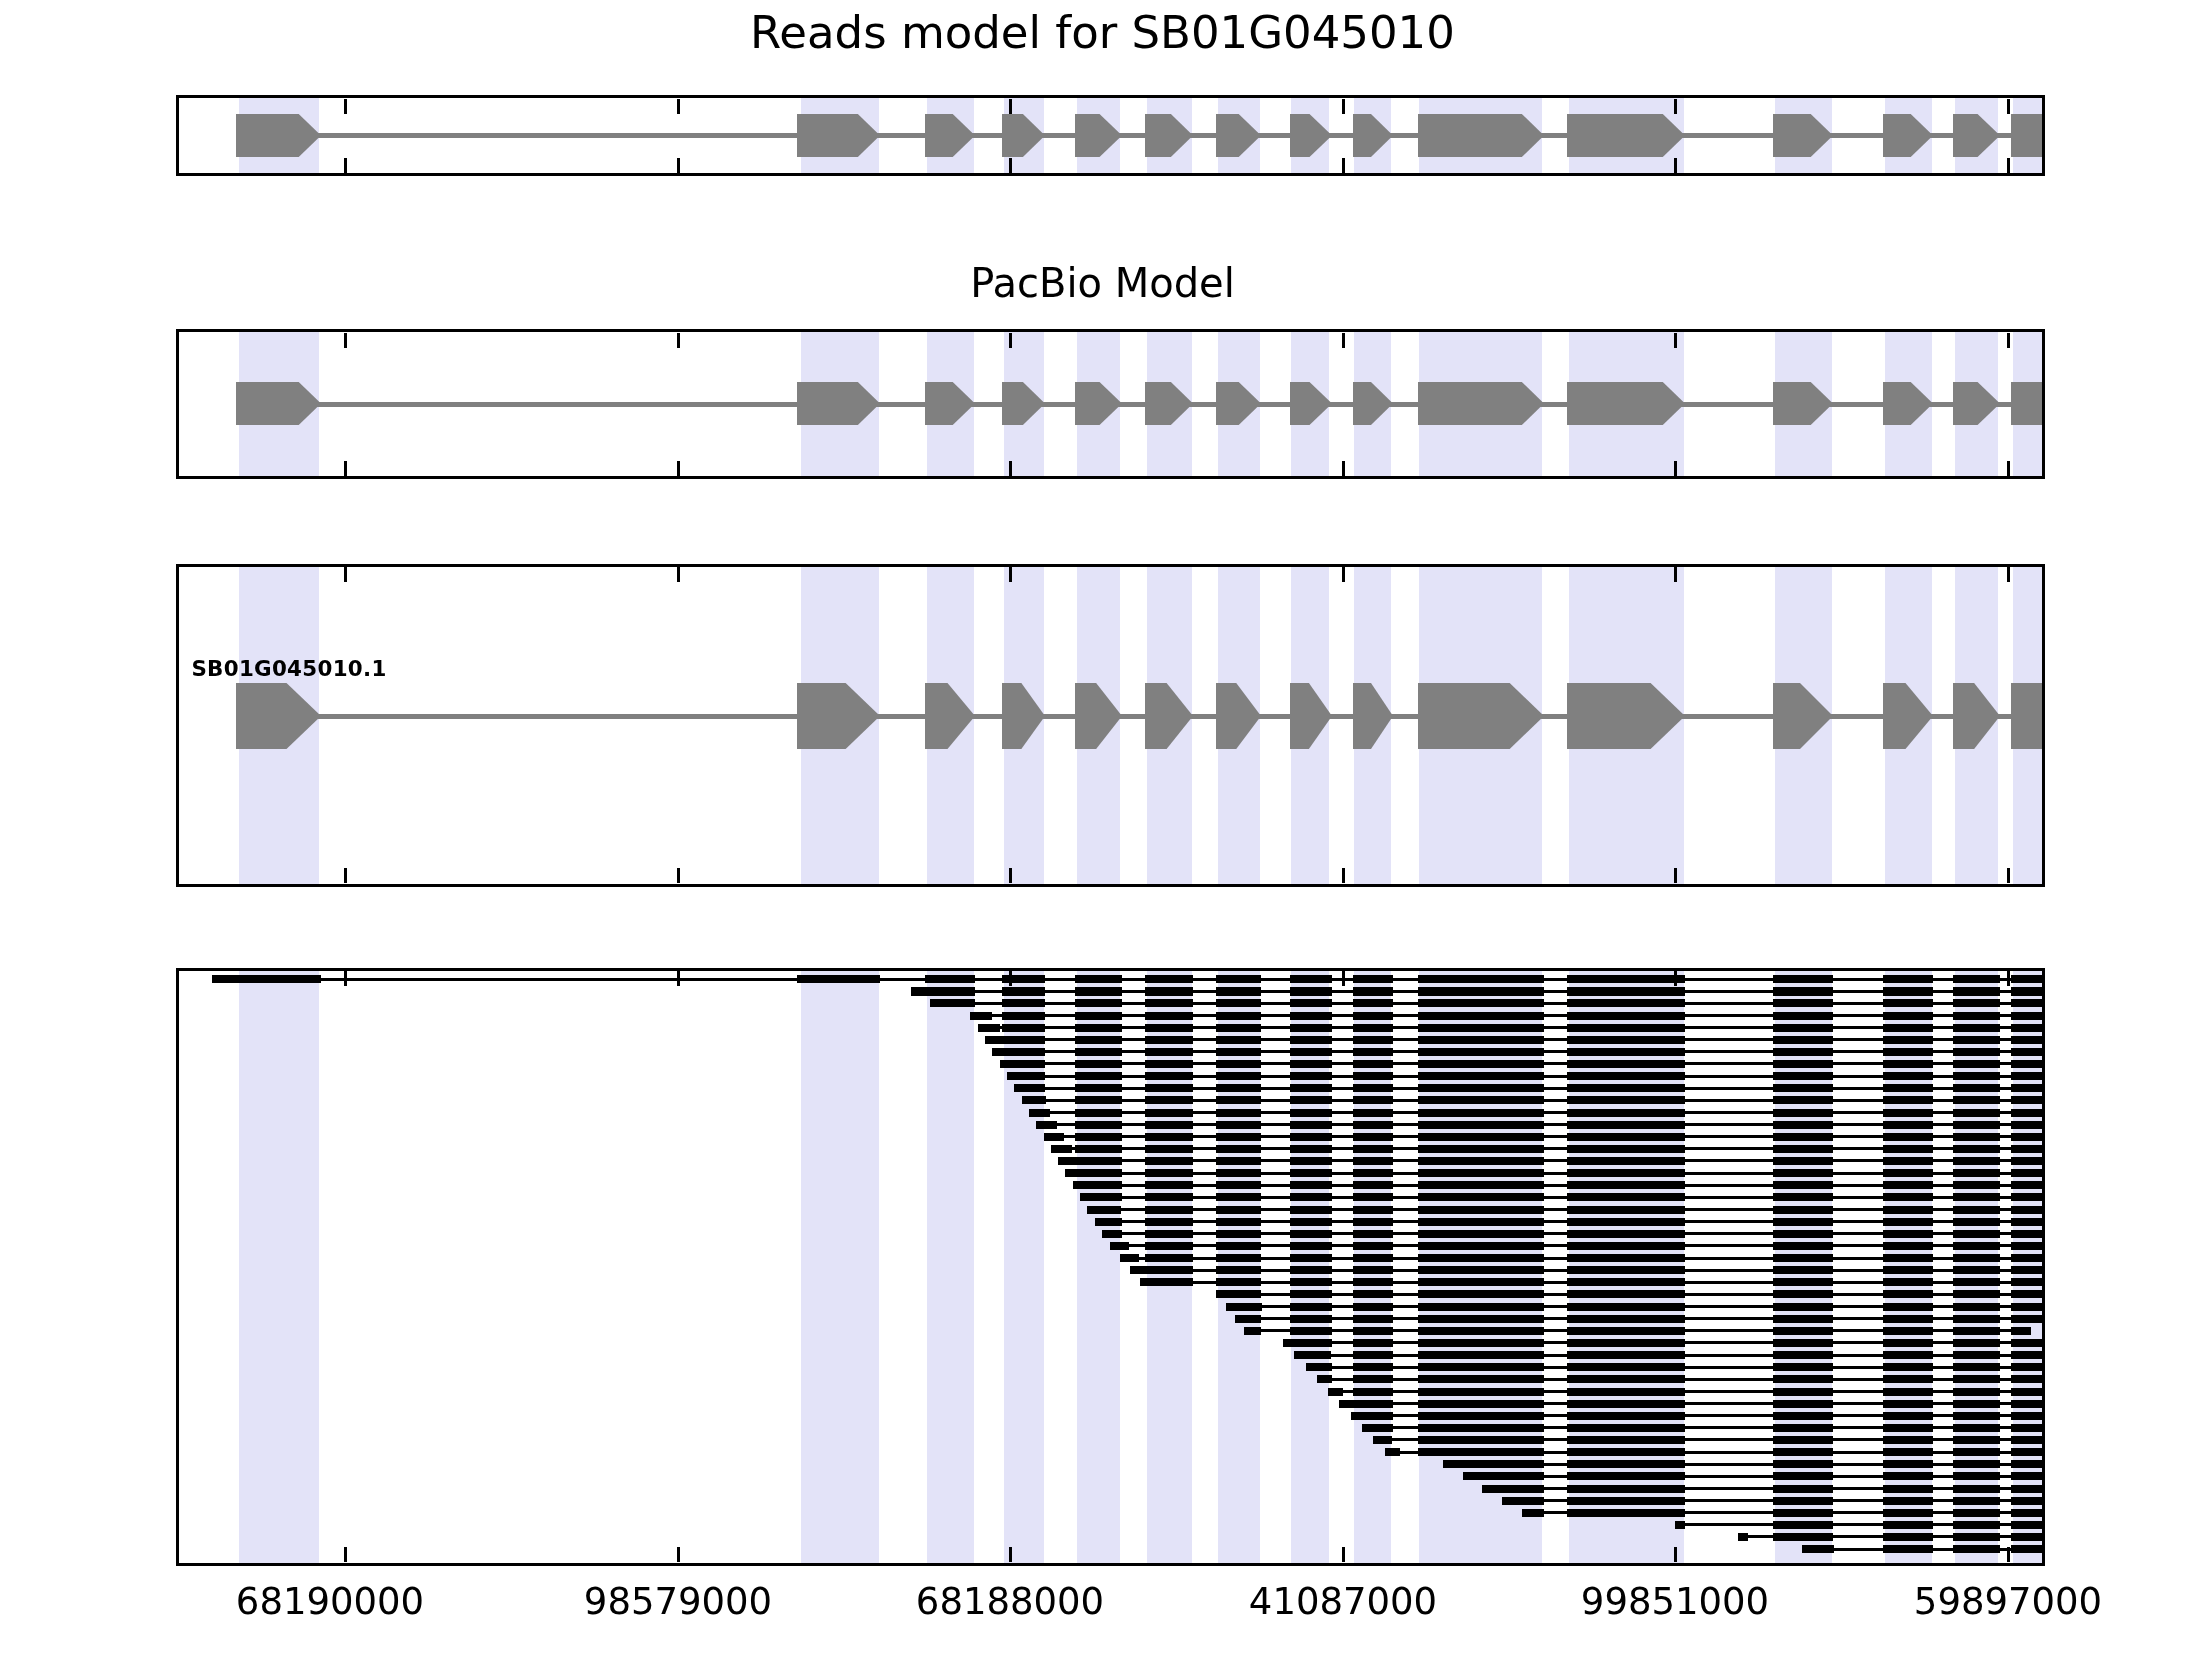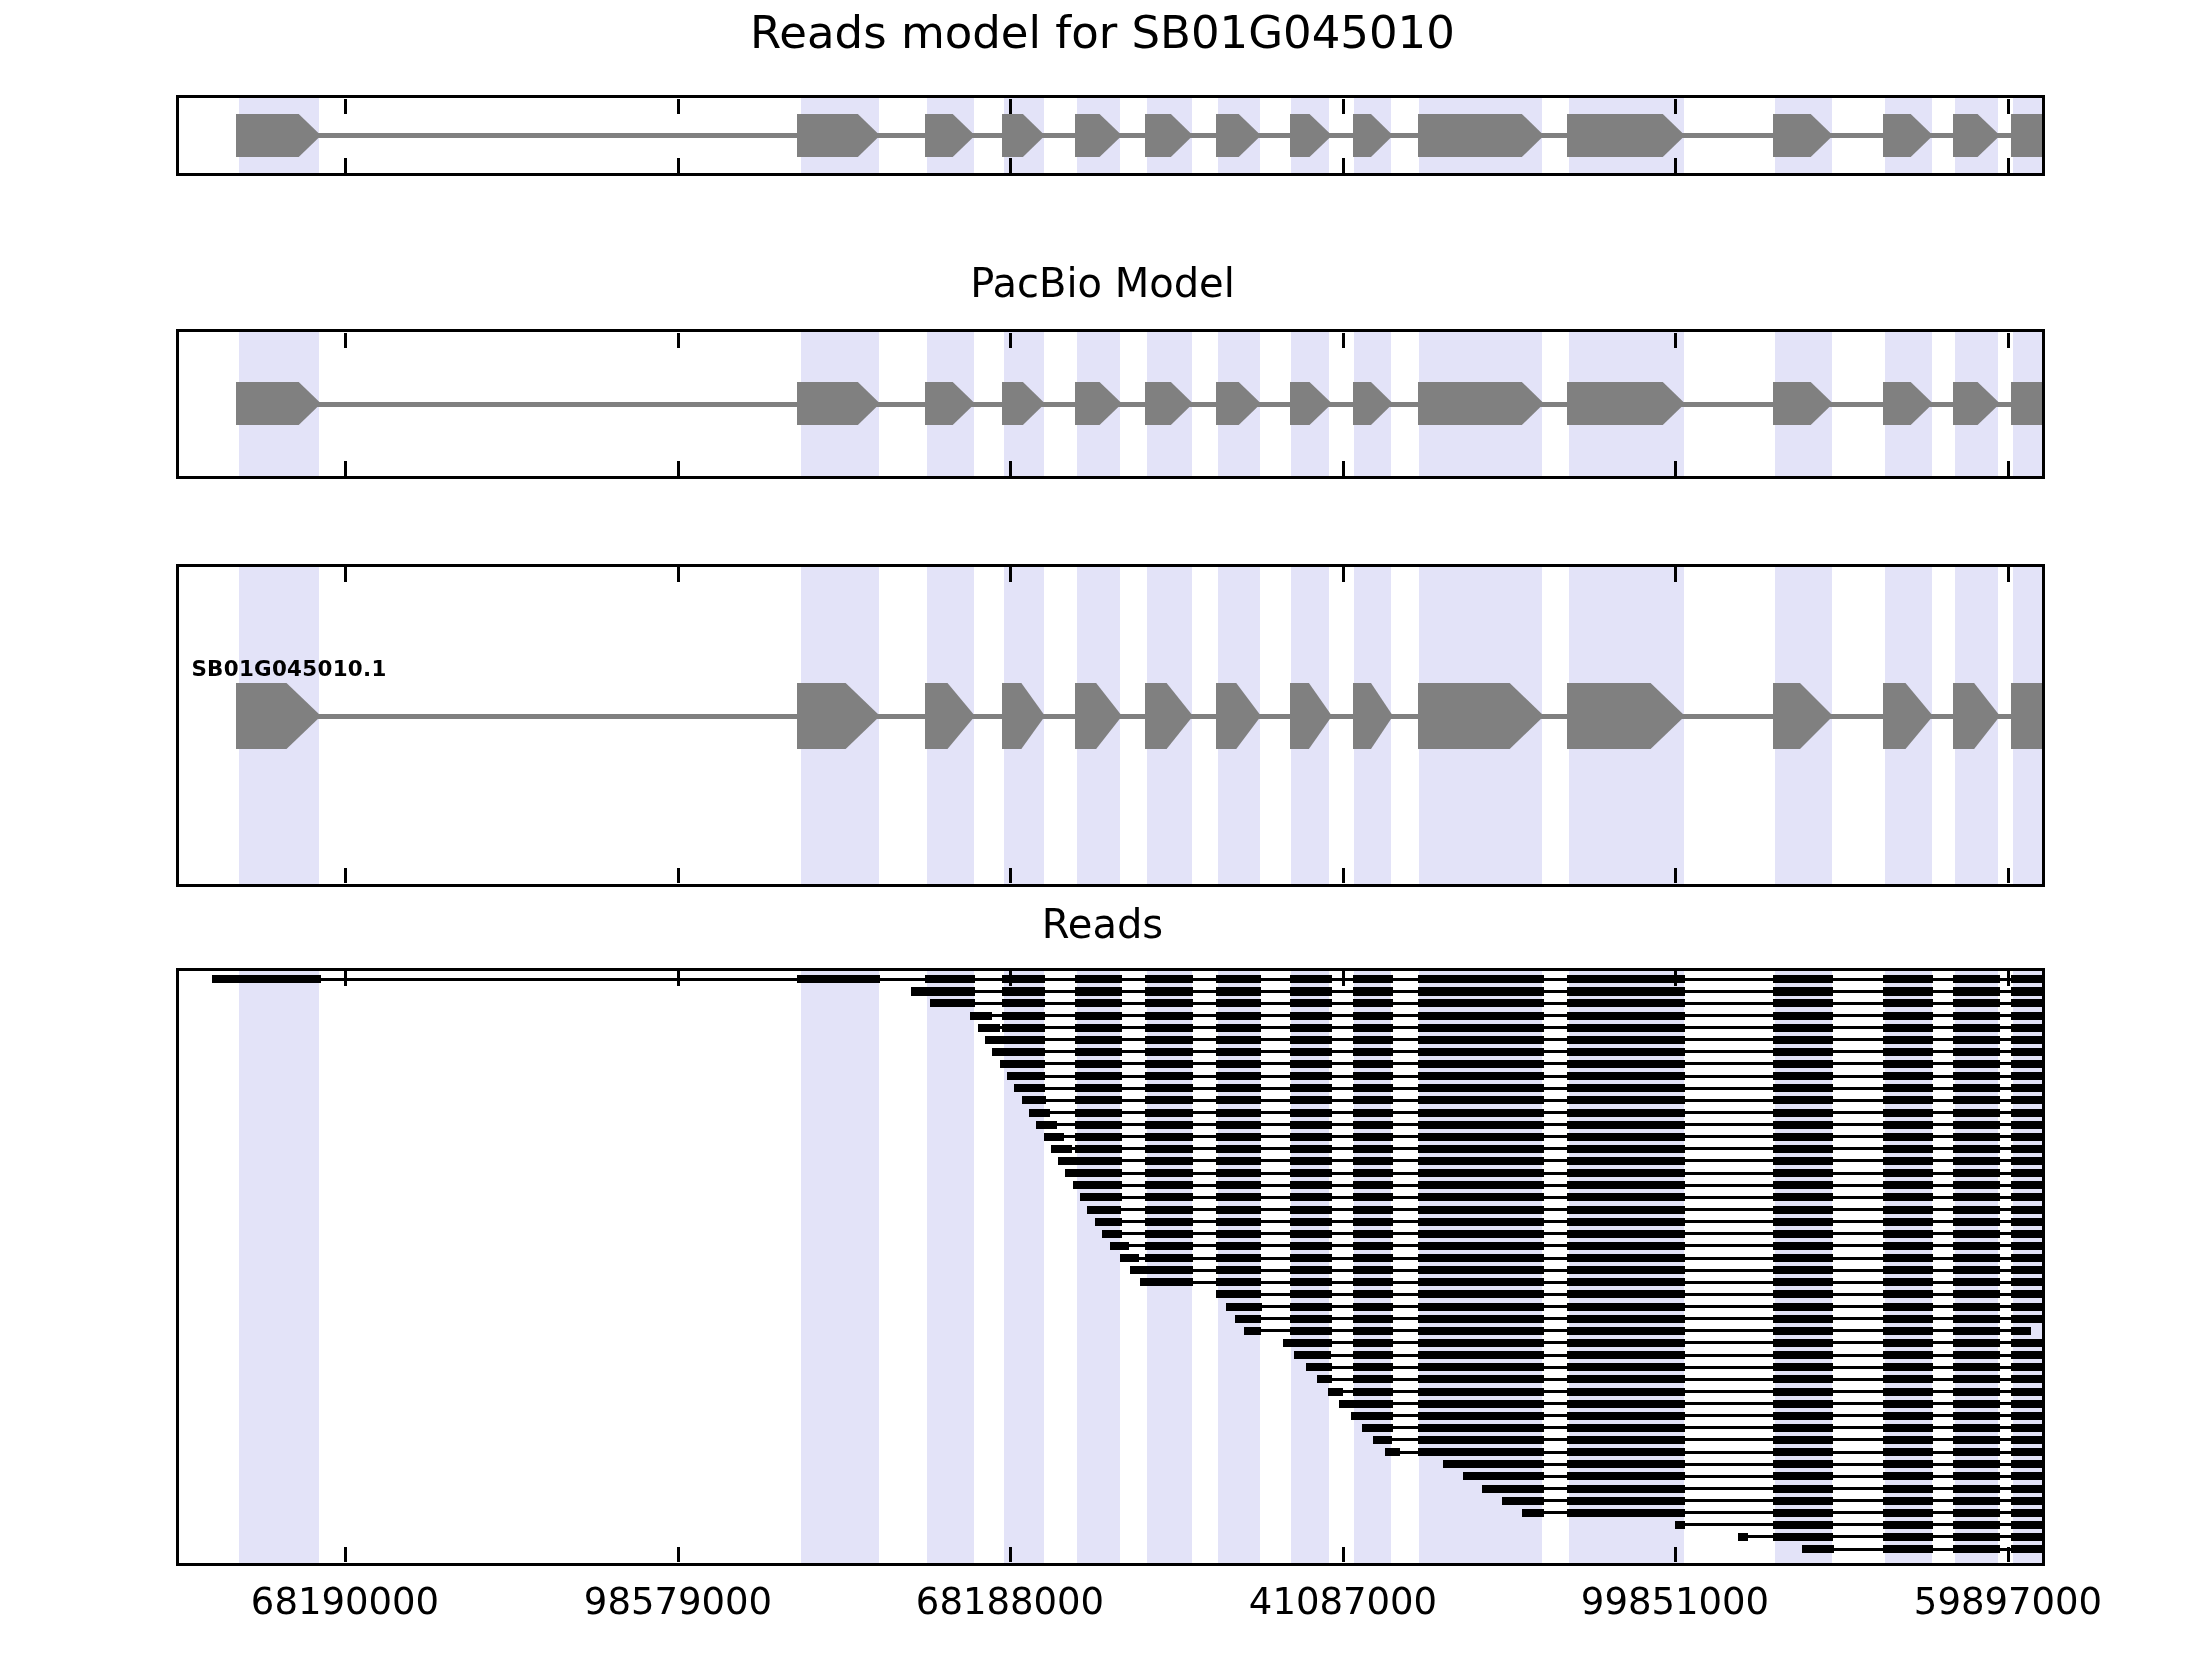--- a/index.html
+++ b/index.html
@@ -155,21 +155,20 @@
         <div class="exon" style="left: 1239px; width: 126px; top: 116px; height: 66px; clip-path: polygon(0px 0px, 72.7734% 0px, 100% 50%, 72.7734% 100%, 0px 100%);"></div>
         <div class="exon" style="left: 1388px; width: 118px; top: 116px; height: 66px; clip-path: polygon(0px 0px, 70.856% 0px, 100% 50%, 70.856% 100%, 0px 100%);"></div>
         <div class="exon" style="left: 1594px; width: 60px; top: 116px; height: 66px; clip-path: polygon(0px 0px, 45% 0px, 100% 50%, 45% 100%, 0px 100%);"></div>
         <div class="exon" style="left: 1704px; width: 50px; top: 116px; height: 66px; clip-path: polygon(0px 0px, 45% 0px, 100% 50%, 45% 100%, 0px 100%);"></div>
         <div class="exon" style="left: 1774px; width: 47px; top: 116px; height: 66px; clip-path: polygon(0px 0px, 45% 0px, 100% 50%, 45% 100%, 0px 100%);"></div>
         <div class="exon" style="left: 1832px; width: 78px; top: 116px; height: 66px; clip-path: polygon(0px 0px, 55.974% 0px, 100% 50%, 55.974% 100%, 0px 100%);"></div>
       </div>
     <div class="iso-label" id="iso-label" style="left:12.4px;top:89px;">SB01G045010.1</div>
   </div>
 
-  <div class="panel-title t-sub" style="top:901px;">Reads</div>
 
   <div class="axes" id="ax-reads" style="left:176px;top:968px;width:1869px;height:598px;">
     <div class="bands">
         <div class="hl" style="left: 60px; width: 80px;"></div>
         <div class="hl" style="left: 622px; width: 78px;"></div>
         <div class="hl" style="left: 748px; width: 47px;"></div>
         <div class="hl" style="left: 825px; width: 40px;"></div>
         <div class="hl" style="left: 898px; width: 43px;"></div>
         <div class="hl" style="left: 968px; width: 45px;"></div>
         <div class="hl" style="left: 1039px; width: 42px;"></div>
@@ -784,21 +783,21 @@
       <div class="tick" style="left: 2007px; height: 15px; top: 99px;"></div>
       <div class="tick" style="left: 2007px; height: 15px; top: 158px;"></div>
       <div class="tick" style="left: 2007px; height: 15px; top: 333px;"></div>
       <div class="tick" style="left: 2007px; height: 15px; top: 461px;"></div>
       <div class="tick" style="left: 2007px; height: 15px; top: 567px;"></div>
       <div class="tick" style="left: 2007px; height: 15px; top: 868px;"></div>
       <div class="tick" style="left: 2007px; height: 15px; top: 971px;"></div>
       <div class="tick" style="left: 2007px; height: 15px; top: 1547px;"></div>
     </div>
   <div id="ticklabels">
-      <div class="ticklabel" style="left: 345px; top: 1580px;">68190000</div>
+      <div class="ticklabel" style="left: 330px; top: 1580px;">68190000</div>
       <div class="ticklabel" style="left: 678px; top: 1580px;">98579000</div>
       <div class="ticklabel" style="left: 1010px; top: 1580px;">68188000</div>
       <div class="ticklabel" style="left: 1343px; top: 1580px;">41087000</div>
       <div class="ticklabel" style="left: 1675px; top: 1580px;">99851000</div>
       <div class="ticklabel" style="left: 2008px; top: 1580px;">59897000</div>
     </div>
 
 </div>
 
 

